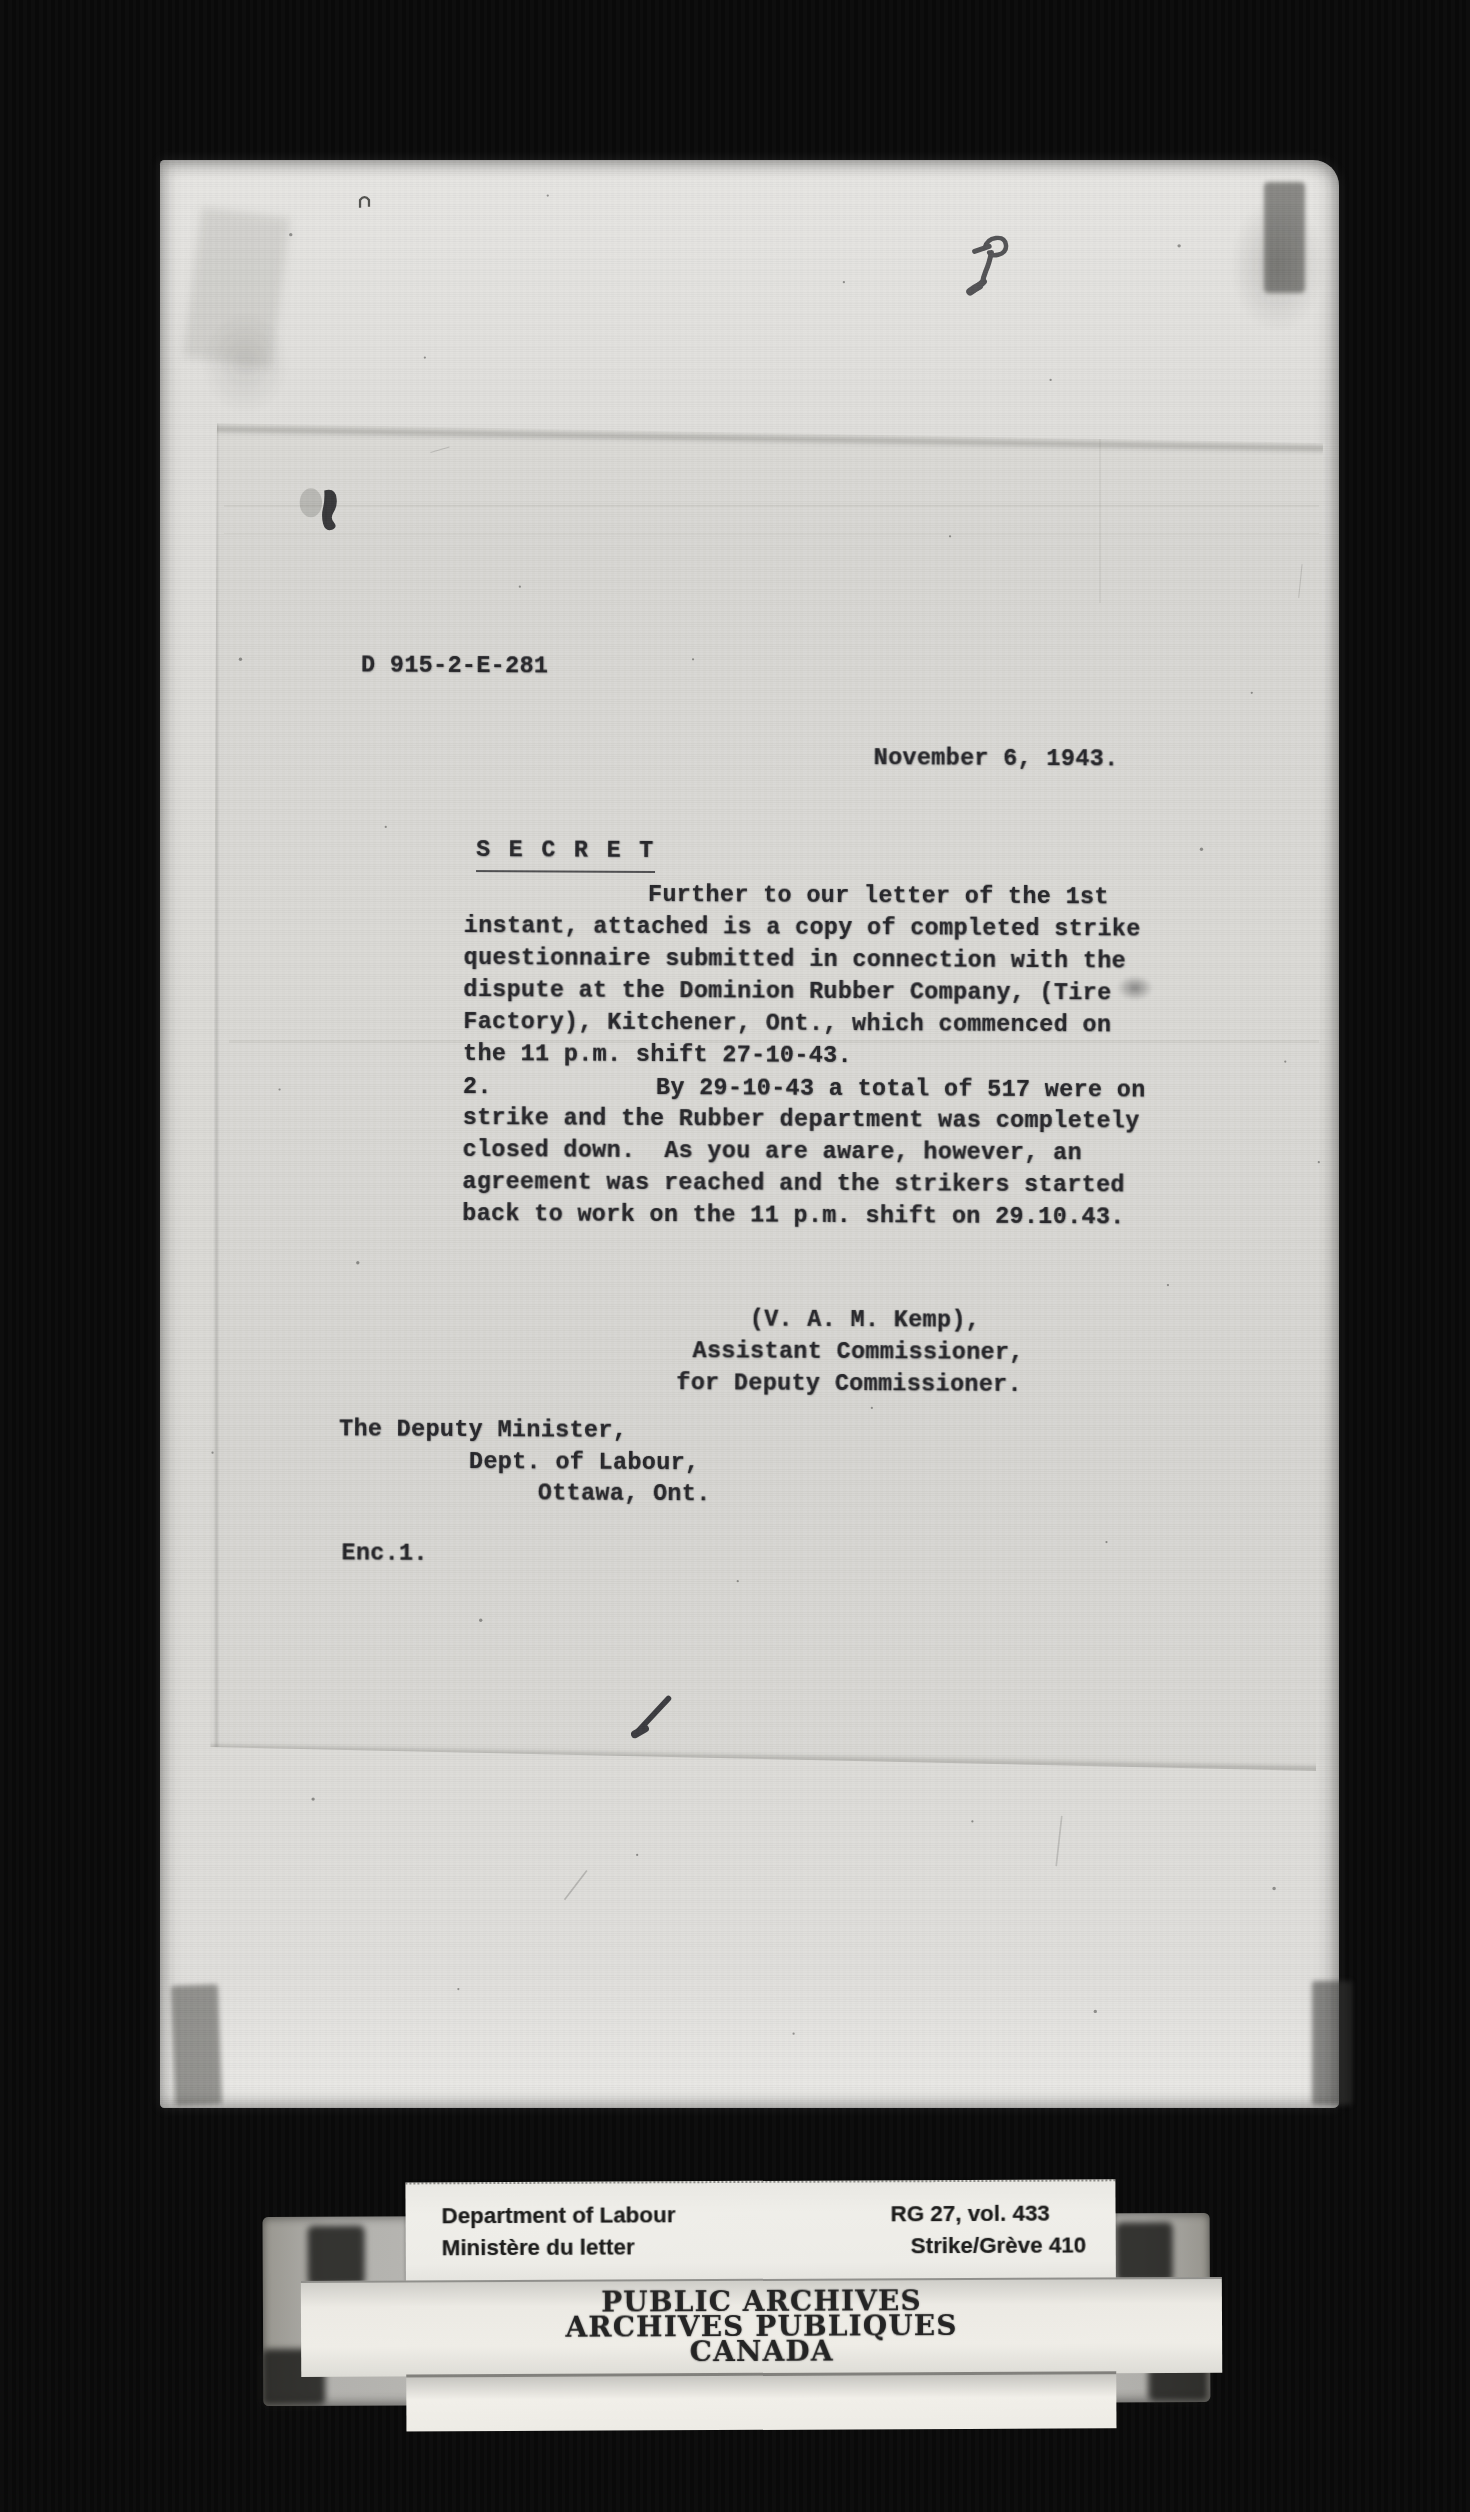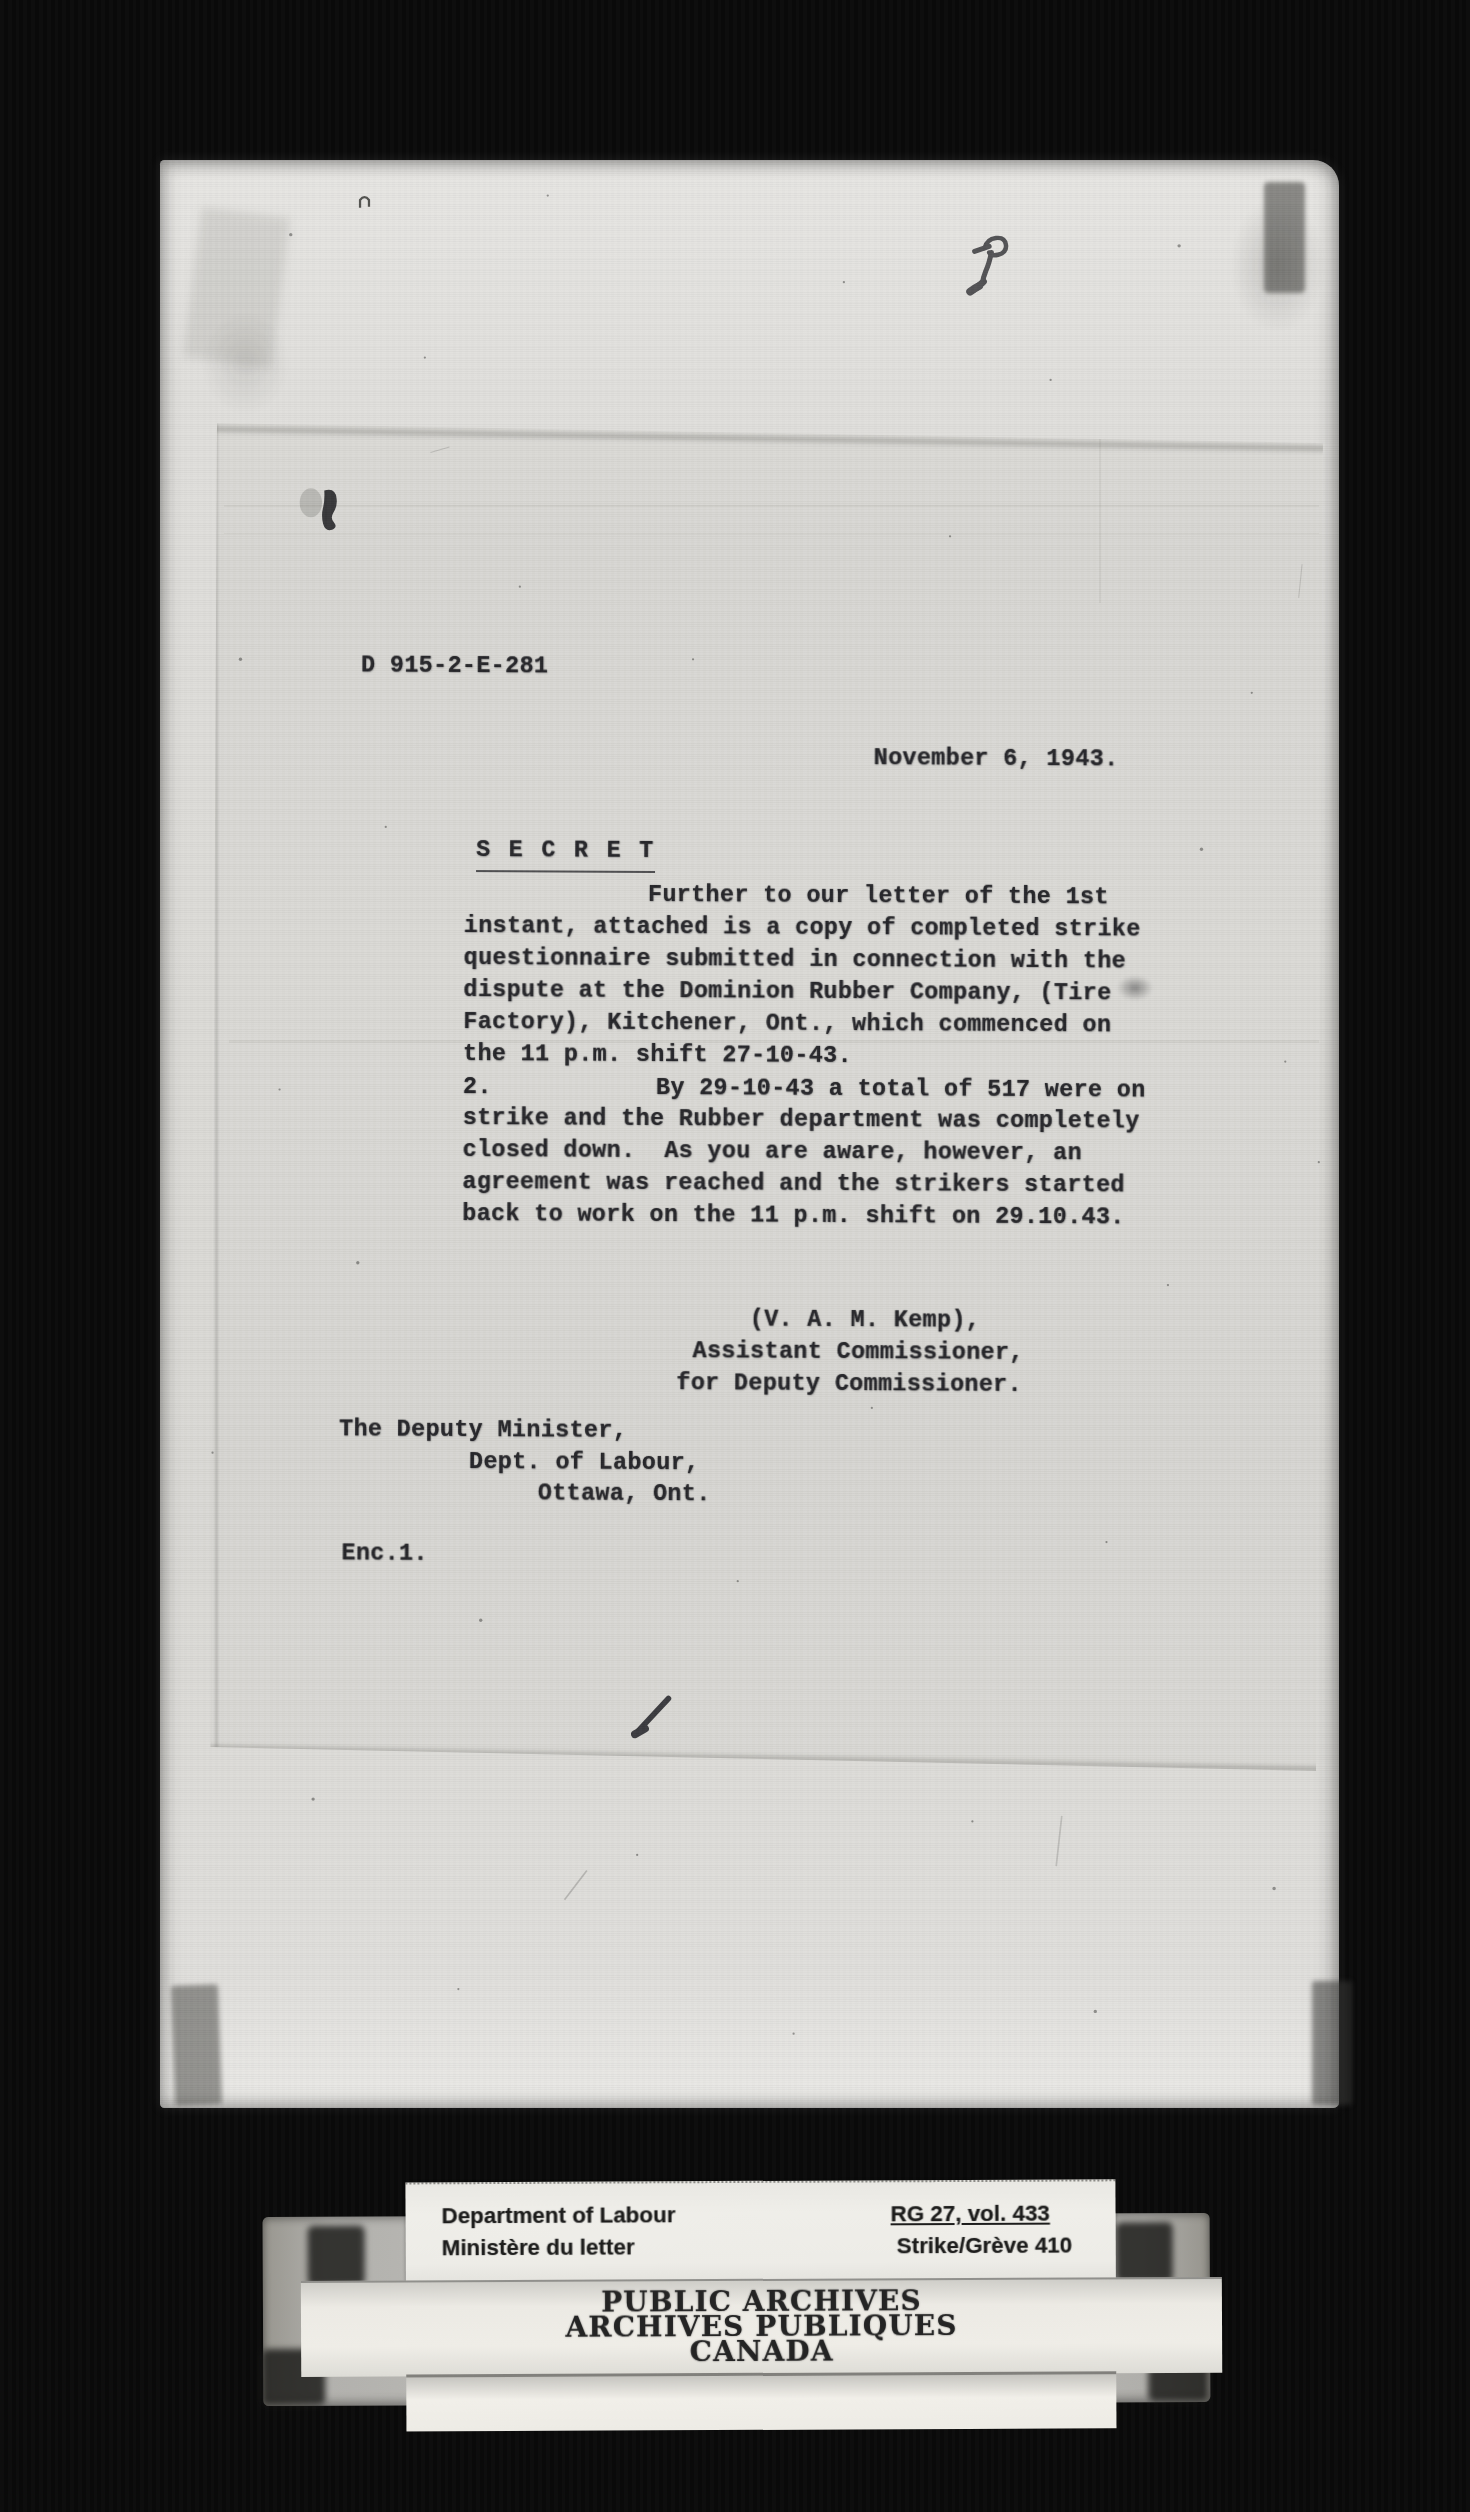--- a/index.html
+++ b/index.html
@@ -219,22 +219,22 @@
 <div class="label-assembly">
   <div class="backing"></div>
   <div class="clamp clamp-tl"></div>
   <div class="clamp clamp-tr"></div>
   <div class="clamp clamp-bl"></div>
   <div class="clamp clamp-br"></div>
 
   <div class="label-top">
     <div class="label-text" style="left:36px;top:15.6px;">Department of Labour</div>
     <div class="label-text" style="left:36px;top:48px;">Ministère du letter</div>
-    <div class="label-text" style="left:485px;top:15.6px;text-decoration:underline;">RG 27, vol. 433</div>
-    <div class="label-text" style="left:491px;top:48px;">Strike/Grève 410</div>
+    <div class="label-text" style="left:485px;top:15.6px;">RG 27, vol. 433</div>
+    <div class="label-text" style="left:505px;top:48px;">Strike/Grève 410</div>
   </div>
 
   <div class="strip-mid">
     <span class="archives-line" style="margin-top:7.8px;">PUBLIC ARCHIVES</span>
     <span class="archives-line">ARCHIVES PUBLIQUES</span>
     <span class="archives-line">CANADA</span>
   </div>
 
   <div class="strip-bottom"></div>
 </div>

